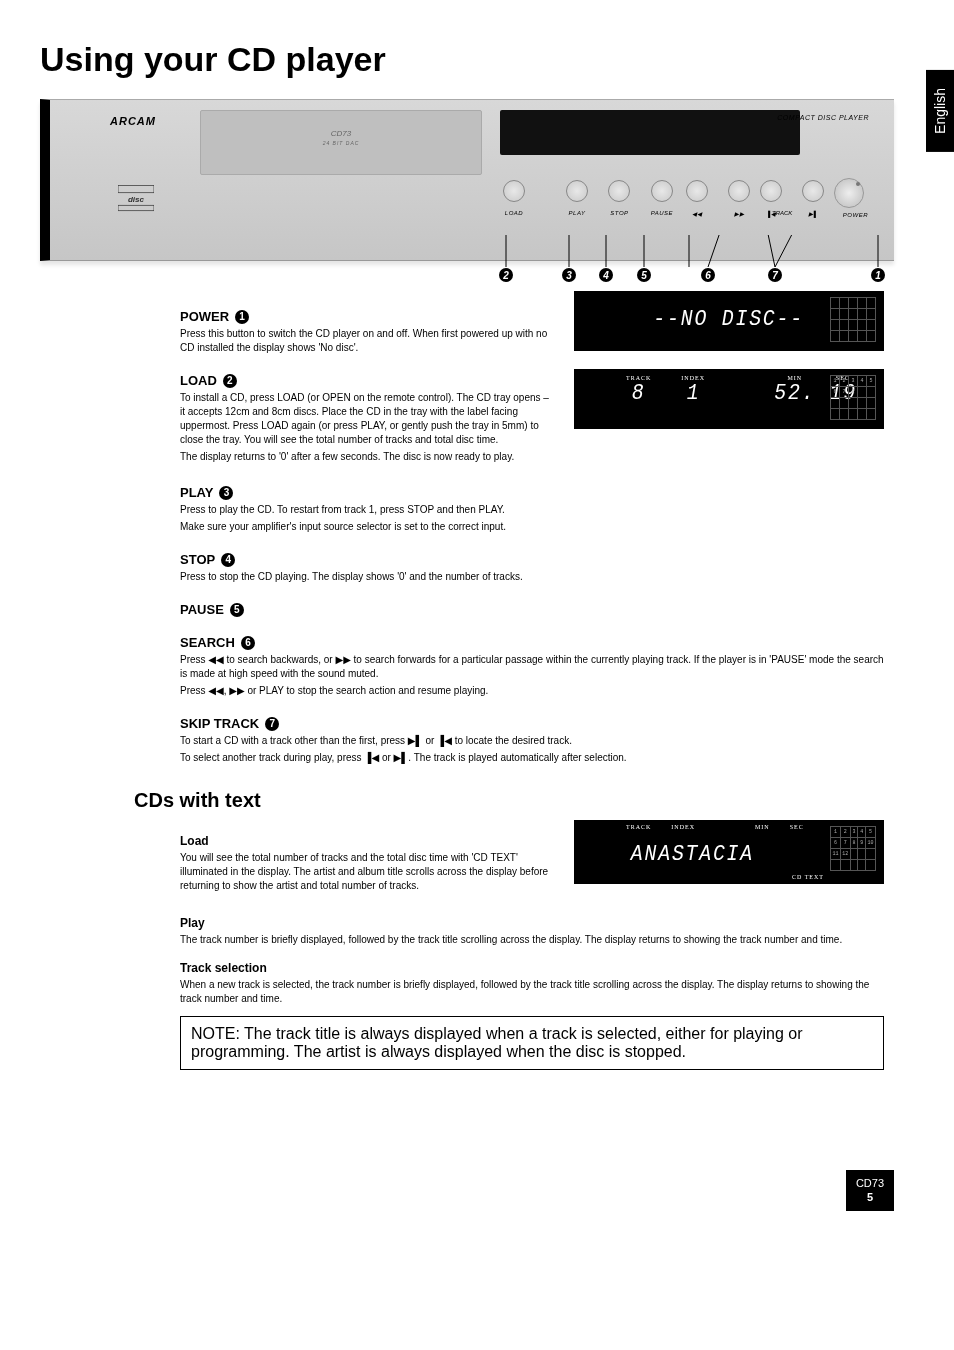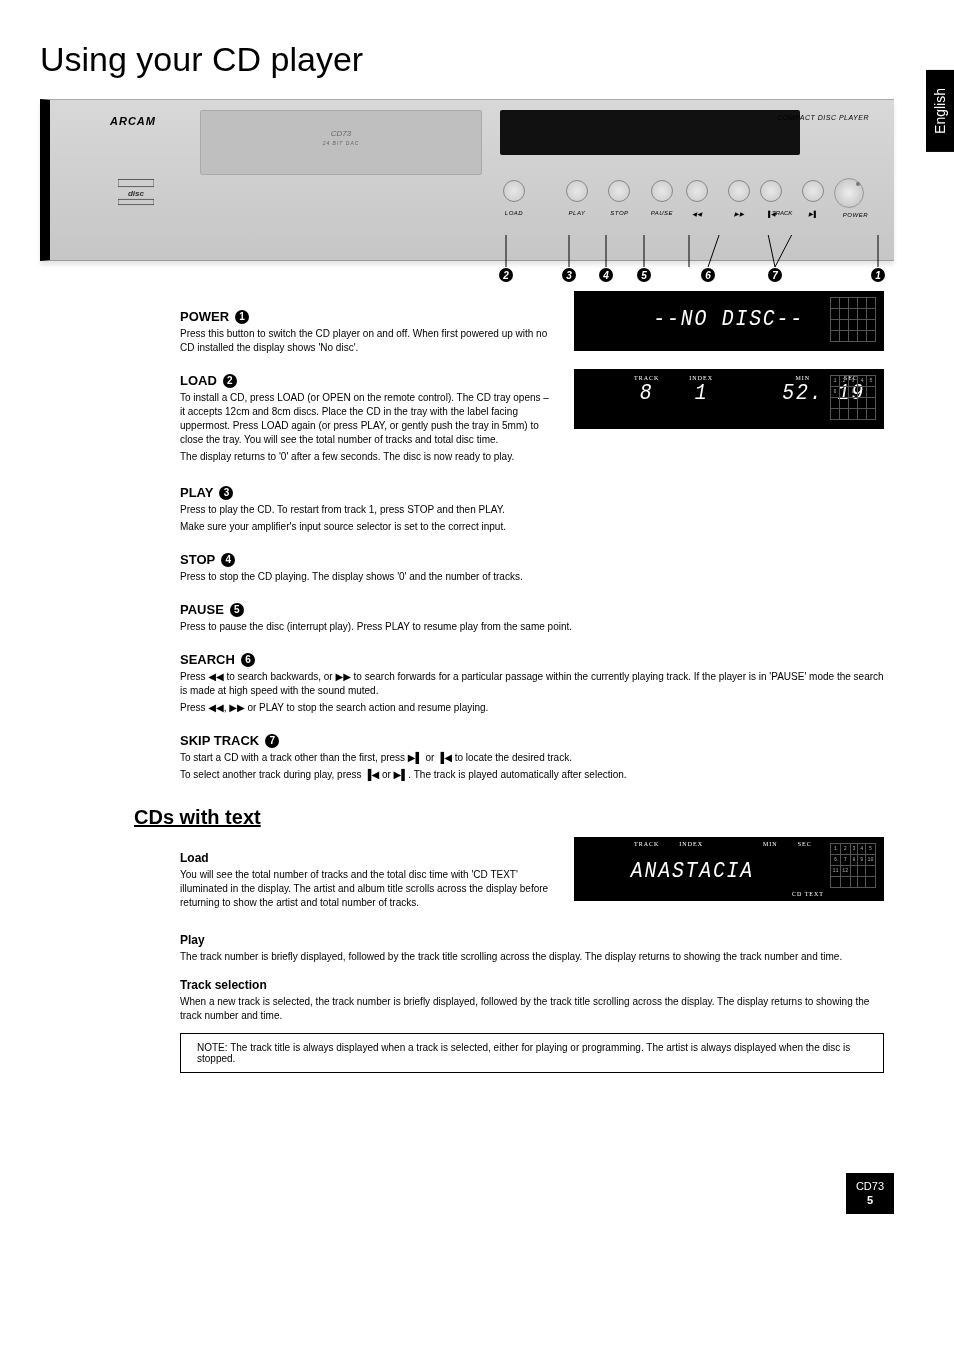--- a/index.html
+++ b/index.html
@@ -20,21 +20,21 @@
     top: 70px;
     background: #000;
     color: #fff;
     writing-mode: vertical-rl;
     transform: rotate(180deg);
     padding: 18px 6px;
     font-size: 14px;
   }
   h1 {
     font-size: 34px;
-    font-weight: normal;
+    font-weight: bold;
     margin: 0 0 20px 0;
   }
   
   .device {
     background: linear-gradient(#d8d8d8, #c6c6c6);
     border-left: 10px solid #000;
     border-top: 1px solid #aaa;
     border-bottom: 1px solid #999;
     height: 160px;
     position: relative;
@@ -77,21 +77,21 @@
   .label-right {
     position: absolute;
     right: 25px;
     top: 14px;
     font-size: 7px;
     letter-spacing: 0.5px;
   }
   .cd-logo {
     position: absolute;
     left: 68px;
-    top: 79px;
+    top: 85px;
     width: 36px;
     height: 28px;
   }
   .cd-logo svg { width:100%; height:100%; }
   .btn-row { position: absolute; top: 80px; }
   .pbtn {
     display: inline-block;
     width: 20px;
     height: 20px;
     border: 1px solid #888;
@@ -176,21 +176,21 @@
     align-items: flex-start;
   }
   .col-l { flex: 1; }
   .col-r { width: 310px; }
   .lcd {
     background: #000;
     color: #fff;
     height: 52px;
     position: relative;
     margin-bottom: 18px;
-    padding: 4px 20px;
+    padding: 4px 12px;
     font-family: 'Courier New', monospace;
   }
   .lcd .seg {
     font-size: 22px;
     letter-spacing: 2px;
     font-style: italic;
     transform: scaleX(0.9);
     display:inline-block;
   }
   .lcd .small { font-size: 6px; font-family: Verdana; letter-spacing: 1px; font-style:normal;}
@@ -204,27 +204,26 @@
   .lcd .grid table { border-collapse: collapse; width:100%; height:100%;}
   .lcd .grid td { border: 1px solid #555; font-size:5px; text-align:center; color:#aaa; width:9px; height:8px;}
   .lcd-row { display:flex; gap: 30px; align-items:flex-end; margin-top: 2px;}
   .lcd-col { text-align:center;}
   .lcd2-main { position:absolute; top:22px; left: 50px; font-size:20px; font-style:italic; letter-spacing:3px;}
 
   h2.sub {
     font-size: 20px;
     font-weight: bold;
     margin: 24px 0 8px -46px;
-    text-decoration: underline;
   }
   .sub-h { font-weight: bold; font-size: 12px; margin-top: 14px;}
   .note {
     border: 1px solid #000;
-    padding: 8px 16px;
-    font-size: 10px;
+    padding: 8px 10px;
+    font-size: 16px;
     margin-top: 10px;
   }
   .footer {
     position: relative;
     margin-top: 100px;
     text-align: right;
     padding-right: 0;
   }
   .footer .box {
     display: inline-block;
@@ -419,23 +418,20 @@
     <div class="sec-h">
       <span>STOP</span>
         <span class="circle-num">4</span>
     </div>
     <p class="sec-p">Press to stop the CD playing. The display shows '0' and the number of tracks.</p>
 
     <div class="sec-h">
       <span>PAUSE</span>
         <span class="circle-num">5</span>
     </div>
-    <p class="sec-p">
-      <span>Press to pause the disc (interrupt play). Press </span><span class="bold">PLAY</span><span> to resume play from the same point.</span>
-    </p>
 
     <div class="sec-h">
       <span>SEARCH</span>
         <span class="circle-num">6</span>
     </div>
     <p class="sec-p">Press ◀◀ to search backwards, or ▶▶ to search forwards for a particular passage within the currently playing track. If the player is in 'PAUSE' mode the search is made at high speed with the sound muted.</p>
     <p class="sec-p">
       <span>Press ◀◀, ▶▶ or </span><span class="bold">PLAY</span><span> to stop the search action and resume playing.</span>
     </p>
 

